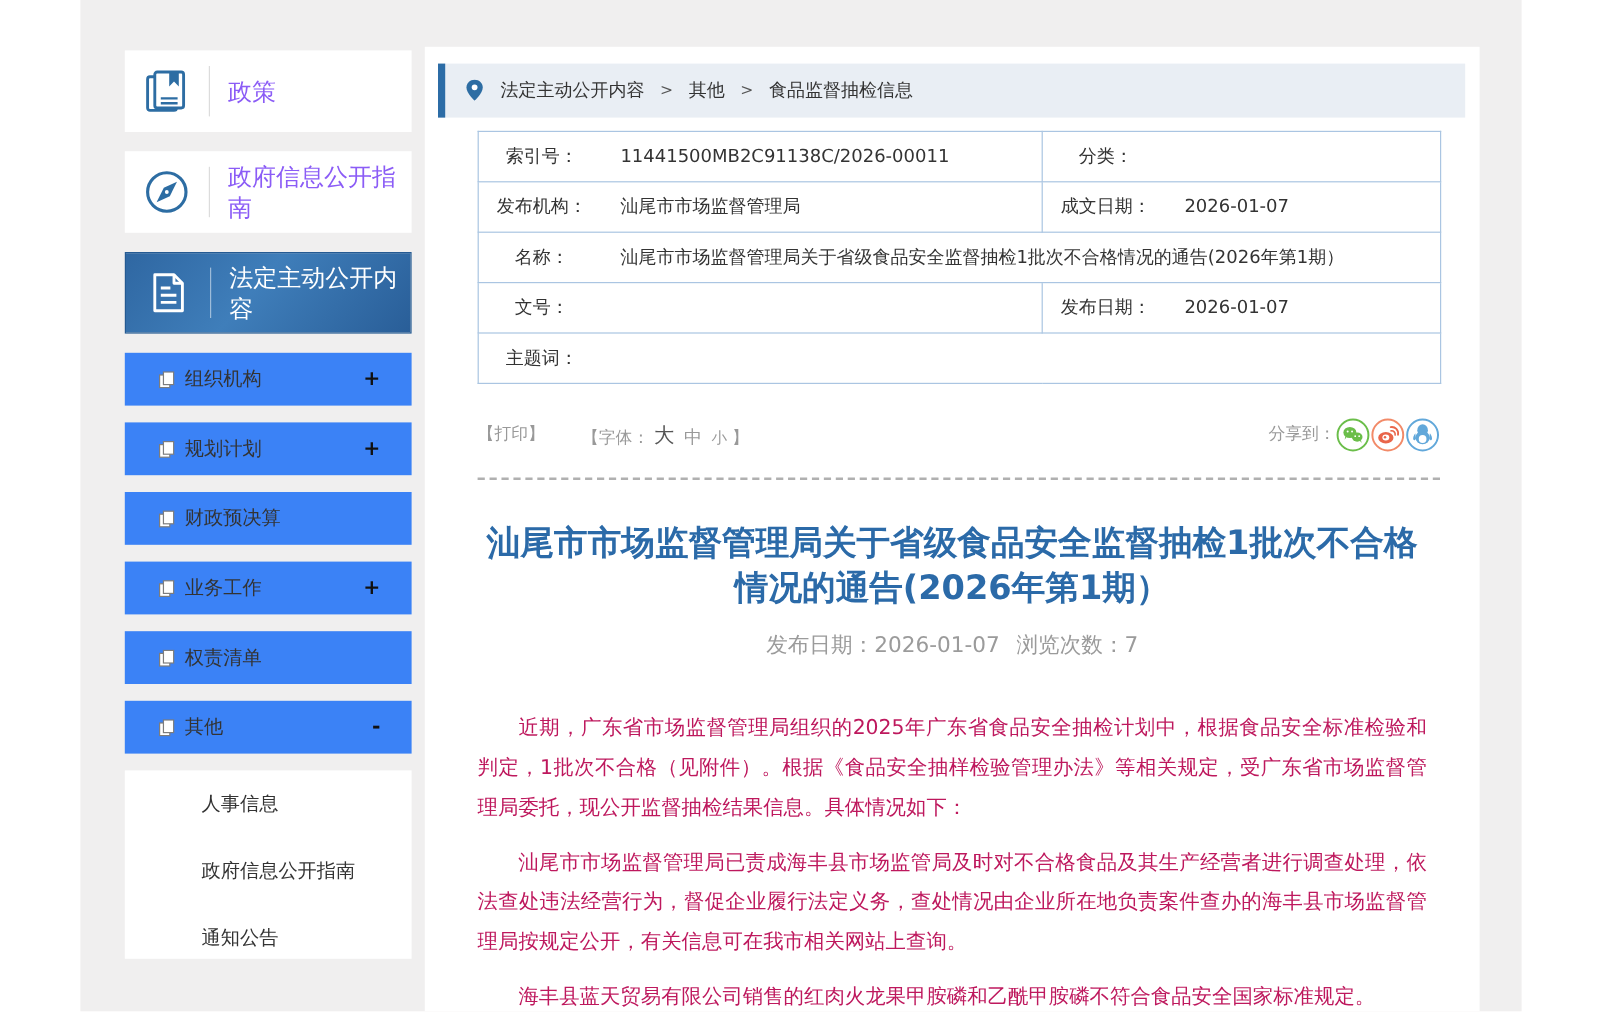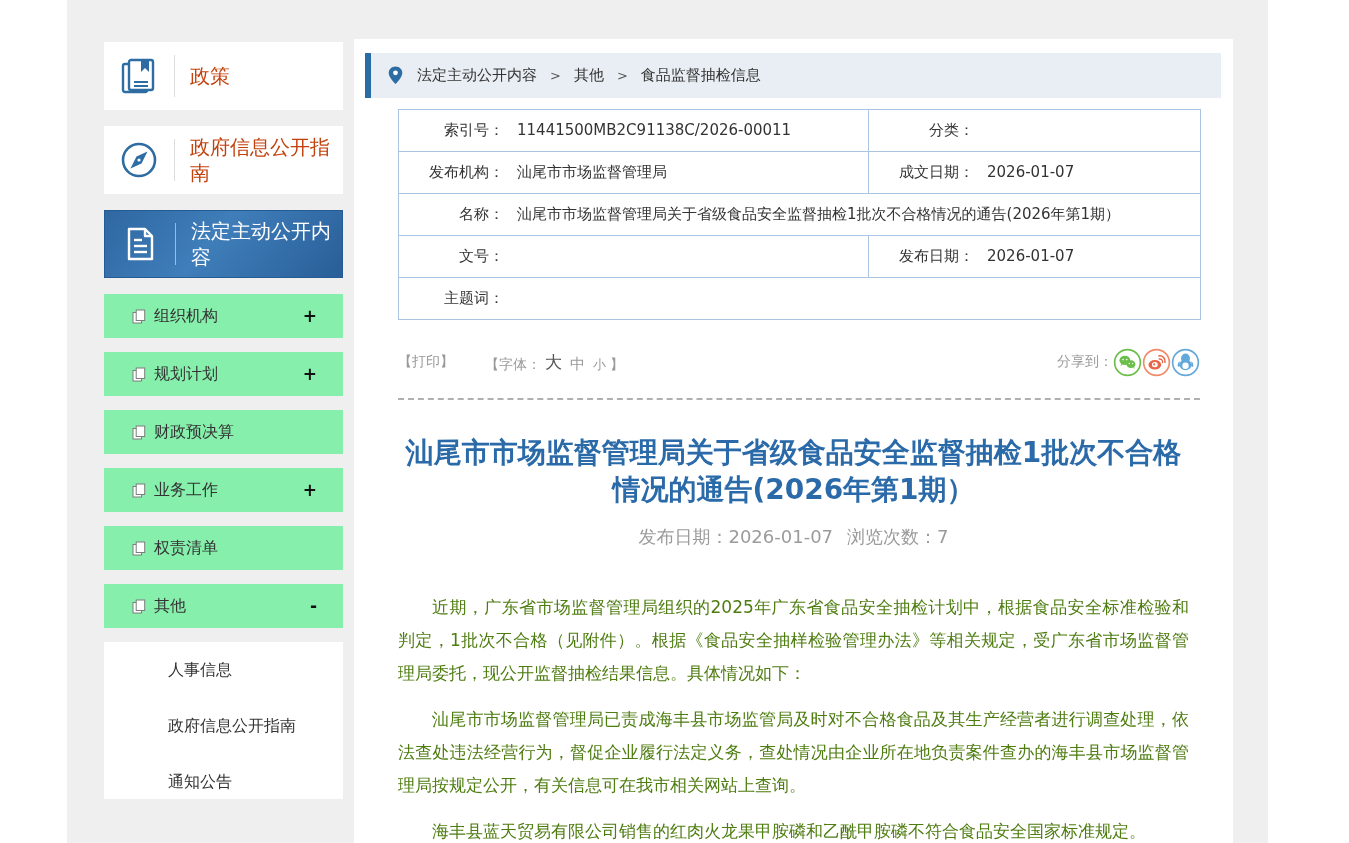--- a/index.html
+++ b/index.html
@@ -9,65 +9,65 @@
     font-family:"DejaVu Sans","Liberation Sans",sans-serif;
   }
   .canvas { position:relative; width:1349px; height:843px; }
   .gray-band { position:absolute; left:67px; top:0; width:1201px; height:843px; background:#f0efef; }
 
   
   .sidebar { position:absolute; left:104px; top:42px; width:239px; }
   .side-card { height:68px; background:#fff; margin-bottom:16px; display:flex; align-items:center; cursor:pointer; }
   .side-card-icon { width:70px; display:flex; justify-content:center; align-items:center; }
   .side-card-divider { width:1px; height:42px; background:#dcdcdc; }
-  .side-card-label { flex:1; padding-left:15px; font-size:20px; color:#c2410c; line-height:26px; }
+  .side-card-label { flex:1; padding-left:15px; font-size:20px; color:#8b5cf6; line-height:26px; }
   .side-card.active { background:linear-gradient(130deg,#2f67a2 0%,#3f7eba 45%,#295e98 100%); border:1px solid #255a92; }
   .side-card.active .side-card-divider { background:rgba(255,255,255,.5); }
   .side-card.active .side-card-label { color:#fff; }
 
-  .menu-item { height:44px; background:#86efac; margin-bottom:14px; display:flex; align-items:center;
+  .menu-item { height:44px; background:#3b82f6; margin-bottom:14px; display:flex; align-items:center;
     padding:0 26px 0 28px; font-size:16px; color:#333; cursor:pointer; }
   .menu-item .mi-icon { margin-right:8px; display:flex; }
   .menu-expander { margin-left:auto; font-weight:bold; font-size:17px; color:#111; }
 
   .sub-list { background:#fff; height:157px; overflow:hidden; }
   .sub-item { height:56px; display:flex; align-items:center; padding-left:64px; font-size:16px; color:#333; cursor:pointer; }
   .sub-item.active { color:#2e7bbf; text-decoration:underline; }
 
   
   .main-panel { position:absolute; left:354px; top:39px; width:879px; height:804px; background:#fff; }
 
   .breadcrumb { margin:14px 12px 0 11px; height:45px; background:#e9eef4; border-left:6px solid #2c6ca6;
     display:flex; align-items:center; padding-left:17px; font-size:15px; color:#333; }
   .breadcrumb .pin { margin-right:14px; display:flex; }
   .crumb-link { cursor:pointer; }
   .crumb-sep { color:#555; font-size:13px; margin:0 13px; }
 
   .info-table { width:802px; margin:11px 33px 0 44px; border-collapse:collapse; table-layout:fixed; }
   .info-table td { border:1px solid #aac5e2; height:42px; font-size:15px; color:#333; padding:0; vertical-align:middle; }
-  .cell-label { display:inline-block; width:105px; text-align:right; }
+  .cell-label { display:inline-block; width:105px; text-align:center; }
   .cell-value { padding-left:13px; }
 
   .toolbar { margin:27px 33px 0 44px; display:flex; align-items:center; font-size:14px; color:#999; height:30px; }
   .tool-print { cursor:pointer; margin-right:31px;font-family:Liberation Mono, monospace; }
   .font-group { display:flex; align-items:flex-end; }
   .font-large { color:#555; font-size:17px; margin:0 4px; cursor:pointer; }
   .font-mid { font-size:15px; margin:0 4px; cursor:pointer; }
   .font-small { font-size:13px; margin:0 4px; cursor:pointer; }
   .share { margin-left:auto; display:flex; align-items:center; gap:0; }
   .share-label { color:#999; font-size:14px; }
   .share-btn { width:29px; height:29px; display:block; cursor:pointer; }
 
   .divider-dashed { margin:21px 33px 0 44px; border-top:2px dashed #b0b0b0; }
 
   .article-title { margin:34px 40px 0; text-align:center; color:#2b6aa8; font-size:28px; font-weight:bold; line-height:37px; }
   .article-meta { margin-top:17px; text-align:center; color:#9b9b9b; font-size:18px; }
   .article-meta .gap { display:inline-block; width:14px; }
   .article-body { margin:42px 44px 0; }
-  .article-body p { margin:0 0 13px; text-indent:2em; font-size:17px; line-height:33px; color:#4d7c0f; text-align:justify; }
+  .article-body p { margin:0 0 13px; text-indent:2em; font-size:17px; line-height:33px; color:#be185d; text-align:justify; }
 </style>
 </head>
 <body>
 
 <div class="canvas">
   <div class="gray-band"></div>
 
   <div class="sidebar">
 
     <div class="side-card">

